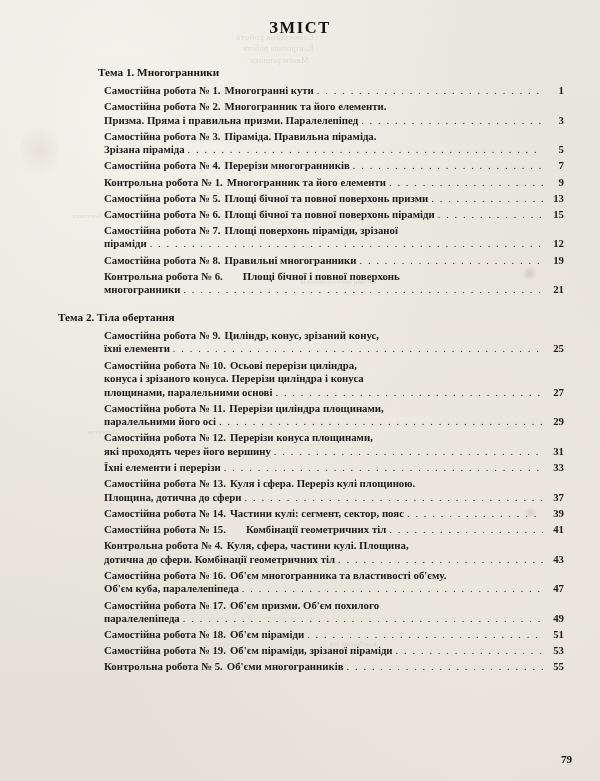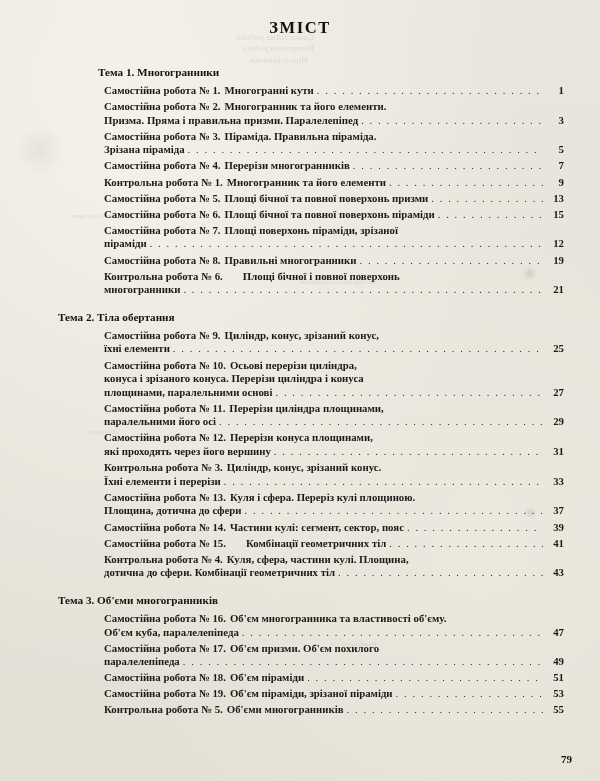--- a/index.html
+++ b/index.html
@@ -281,24 +281,20 @@
           <span class="label" style="margin-left: 4px;">Перерізи конуса площинами,</span>
         </div>
         <div class="row">
           <span class="label">які проходять через його вершину</span>
           <span class="dots">. . . . . . . . . . . . . . . . . . . . . . . . . . . . . . . . . . . . . . . . . . . . . . . . . . . . . . . . . . . . . . . . . . . . . . . . . . . . . . . . . . . . . . . . . . . . . . . . . . . . . . . . . . . . . . . . . . . . . . . .</span>
           <span class="page-num">31</span>
         </div>
       </div>
       <div class="entry">
         <div class="row">
-          <span class="label">Контрольна робота № 3.</span>
-          <span class="label" style="margin-left: 4px;">Циліндр, конус, зрізаний конус.</span>
-        </div>
-        <div class="row">
           <span class="label">Їхні елементи і перерізи</span>
           <span class="dots">. . . . . . . . . . . . . . . . . . . . . . . . . . . . . . . . . . . . . . . . . . . . . . . . . . . . . . . . . . . . . . . . . . . . . . . . . . . . . . . . . . . . . . . . . . . . . . . . . . . . . . . . . . . . . . . . . . . . . . . .</span>
           <span class="page-num">33</span>
         </div>
       </div>
       <div class="entry">
         <div class="row">
           <span class="label">Самостійна робота № 13.</span>
           <span class="label" style="margin-left: 4px;">Куля і сфера. Переріз кулі площиною.</span>
         </div>
@@ -328,21 +324,20 @@
         <div class="row">
           <span class="label">Контрольна робота № 4.</span>
           <span class="label" style="margin-left: 4px;">Куля, сфера, частини кулі. Площина,</span>
         </div>
         <div class="row">
           <span class="label">дотична до сфери. Комбінації геометричних тіл</span>
           <span class="dots">. . . . . . . . . . . . . . . . . . . . . . . . . . . . . . . . . . . . . . . . . . . . . . . . . . . . . . . . . . . . . . . . . . . . . . . . . . . . . . . . . . . . . . . . . . . . . . . . . . . . . . . . . . . . . . . . . . . . . . . .</span>
           <span class="page-num">43</span>
         </div>
       </div>
-      <div class="theme">Тема 3. Об'єми многогранників</div>
       <div class="entry">
         <div class="row">
           <span class="label">Самостійна робота № 16.</span>
           <span class="label" style="margin-left: 4px;">Об'єм многогранника та властивості об'єму.</span>
         </div>
         <div class="row">
           <span class="label">Об'єм куба, паралелепіпеда</span>
           <span class="dots">. . . . . . . . . . . . . . . . . . . . . . . . . . . . . . . . . . . . . . . . . . . . . . . . . . . . . . . . . . . . . . . . . . . . . . . . . . . . . . . . . . . . . . . . . . . . . . . . . . . . . . . . . . . . . . . . . . . . . . . .</span>
           <span class="page-num">47</span>
         </div>

